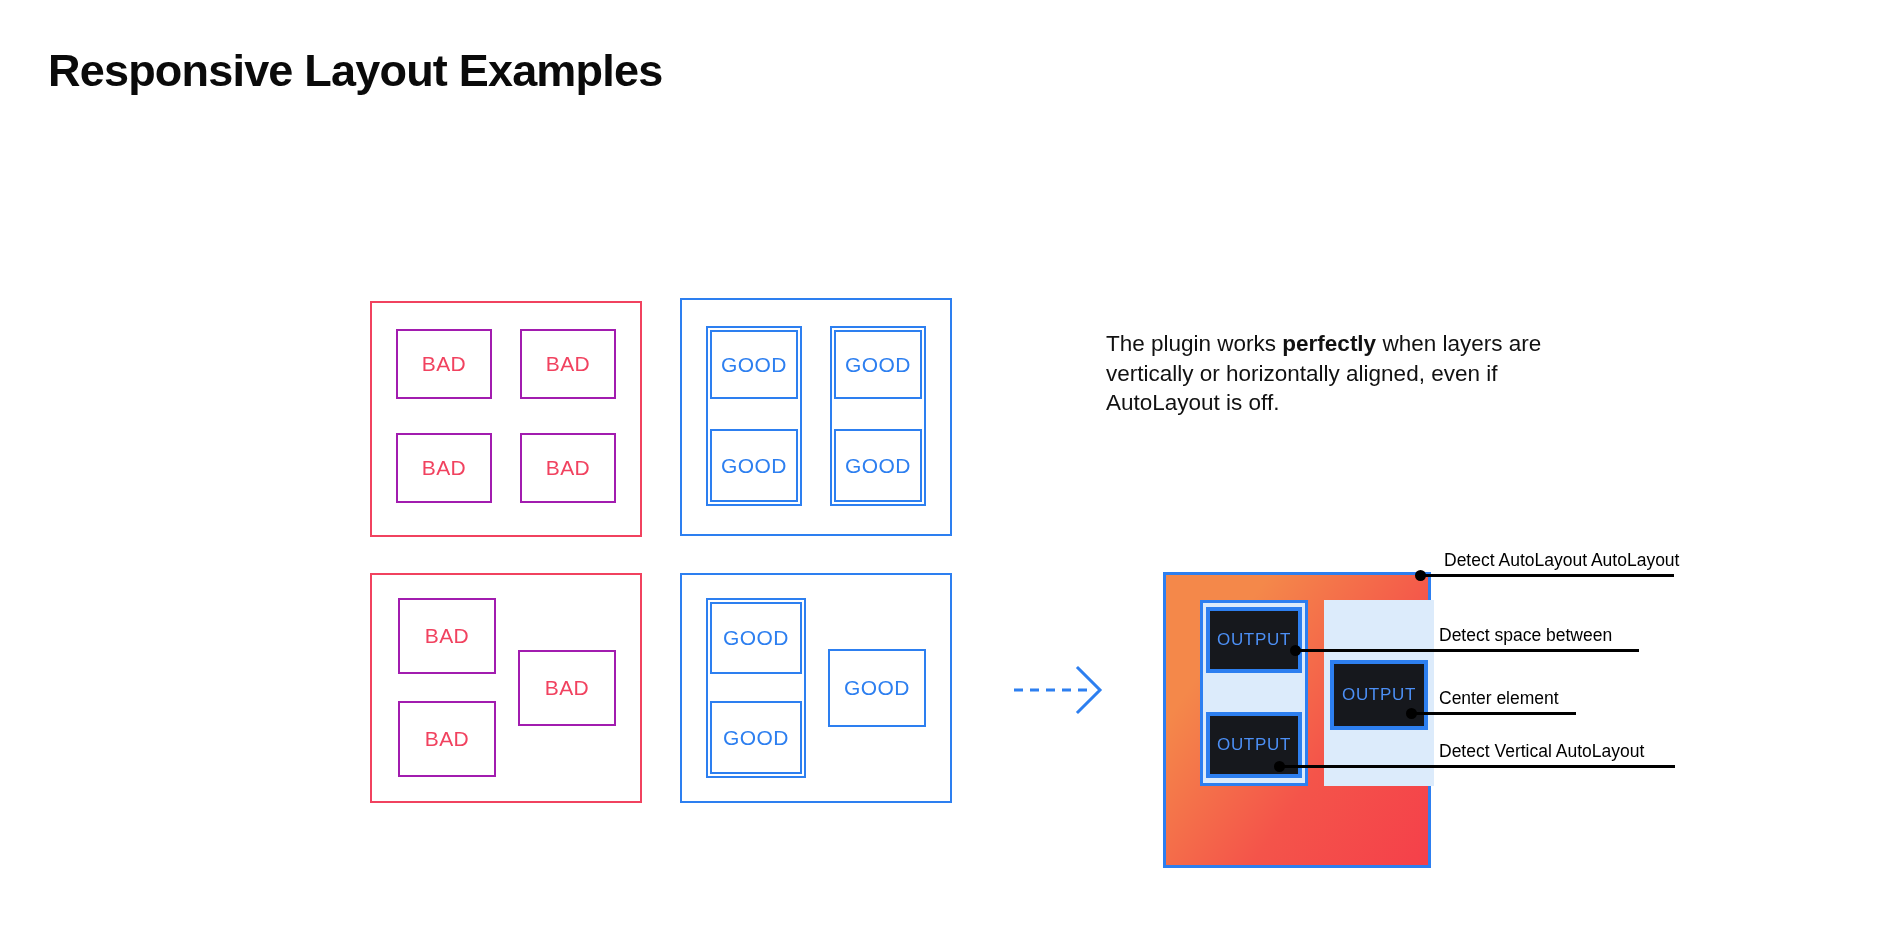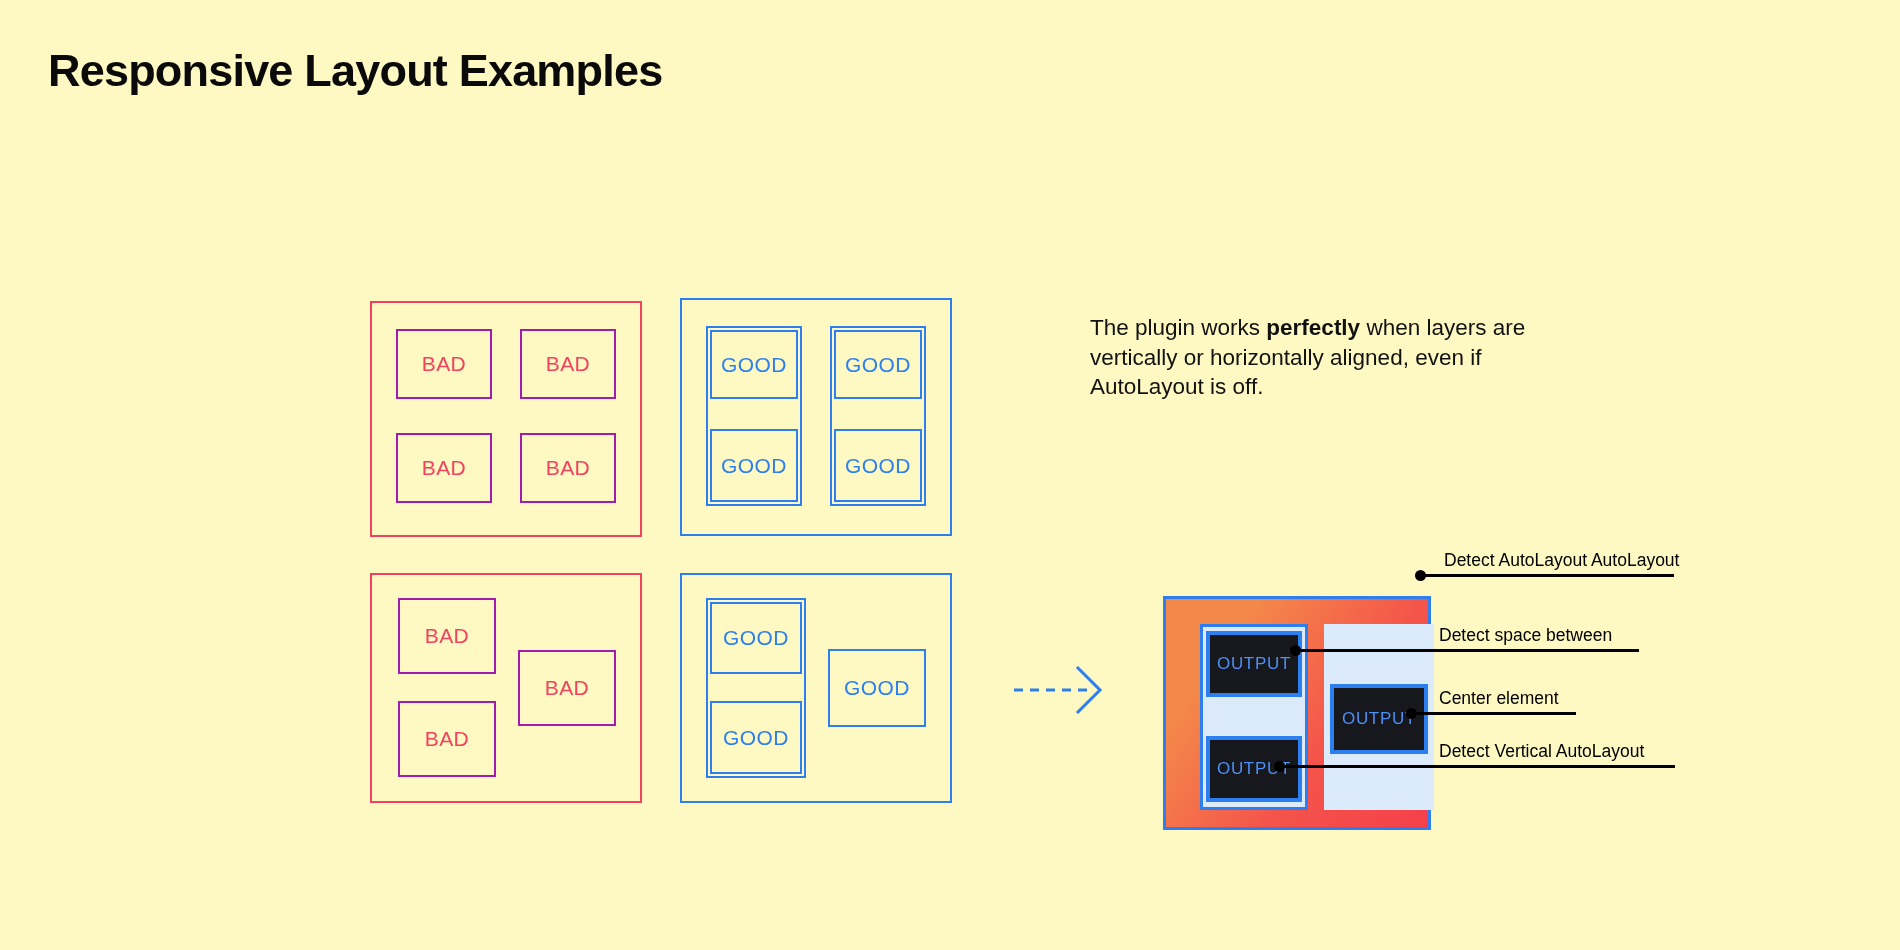--- a/index.html
+++ b/index.html
@@ -14,21 +14,21 @@
     position: relative;
     overflow: hidden;
     font-family: "Liberation Sans", sans-serif;
     -webkit-font-smoothing: antialiased;
   }
   .stage {
     position: absolute;
     left: 0; top: 0;
     width: 1900px;
     height: 950px;
-    background: #fef9c3;
+    background: #ffffff;
   }
 
   
   .page-title {
     position: absolute;
     left: 48px;
     top: 45px;
     font-size: 45px;
     font-weight: 700;
     letter-spacing: -0.8px;
@@ -68,21 +68,21 @@
 
   
   .copy {
     position: absolute;
     color: #111111;
     font-size: 22.5px;
     line-height: 29.5px;
     font-family: "Liberation Sans", sans-serif;
     width: 470px;
   }
-  .copy p { margin: 0; }
+  .copy p { margin: 16px; }
   .copy p + p { margin-top: 29px; }
   .copy b { font-weight: 700; }
 
   
   .arrow {
     position: absolute;
   }
 
   
   .result {
@@ -189,21 +189,21 @@
     <p><span>The plugin works </span><b>perfectly</b><span> when layers are vertically or horizontally aligned, even if AutoLayout is off.</span></p>
   </div>
 
   <div class="arrow" style="left:1012px; top:662px;">
     <svg width="100" height="56" viewBox="0 0 100 56" fill="none">
       <line x1="2" y1="28" x2="76" y2="28" stroke="#2D7FF0" stroke-width="3" stroke-dasharray="9 7"></line>
       <polyline points="66,6 88,28 66,50" stroke="#2D7FF0" stroke-width="3" fill="none" stroke-linecap="square"></polyline>
     </svg>
   </div>
 
-  <div class="result" style="left:1163px; top:596px; width:268px; height:234px;">
+  <div class="result" style="left:1163px; top:572px; width:268px; height:296px;">
 
     <div class="lightpanel bordered" style="left:34px; top:25px; width:108px; height:186px;"></div>
     <div class="outbox" style="left:40px; top:32px; width:96px; height:66px;">OUTPUT</div>
     <div class="outbox" style="left:40px; top:137px; width:96px; height:66px;">OUTPUT</div>
 
     <div class="lightpanel" style="left:158px; top:25px; width:110px; height:186px;"></div>
     <div class="outbox" style="left:164px; top:85px; width:98px; height:70px;">OUTPUT</div>
   </div>
 
   <div class="callout" style="left:1419px; top:574px; width:255px; height:3px;">

